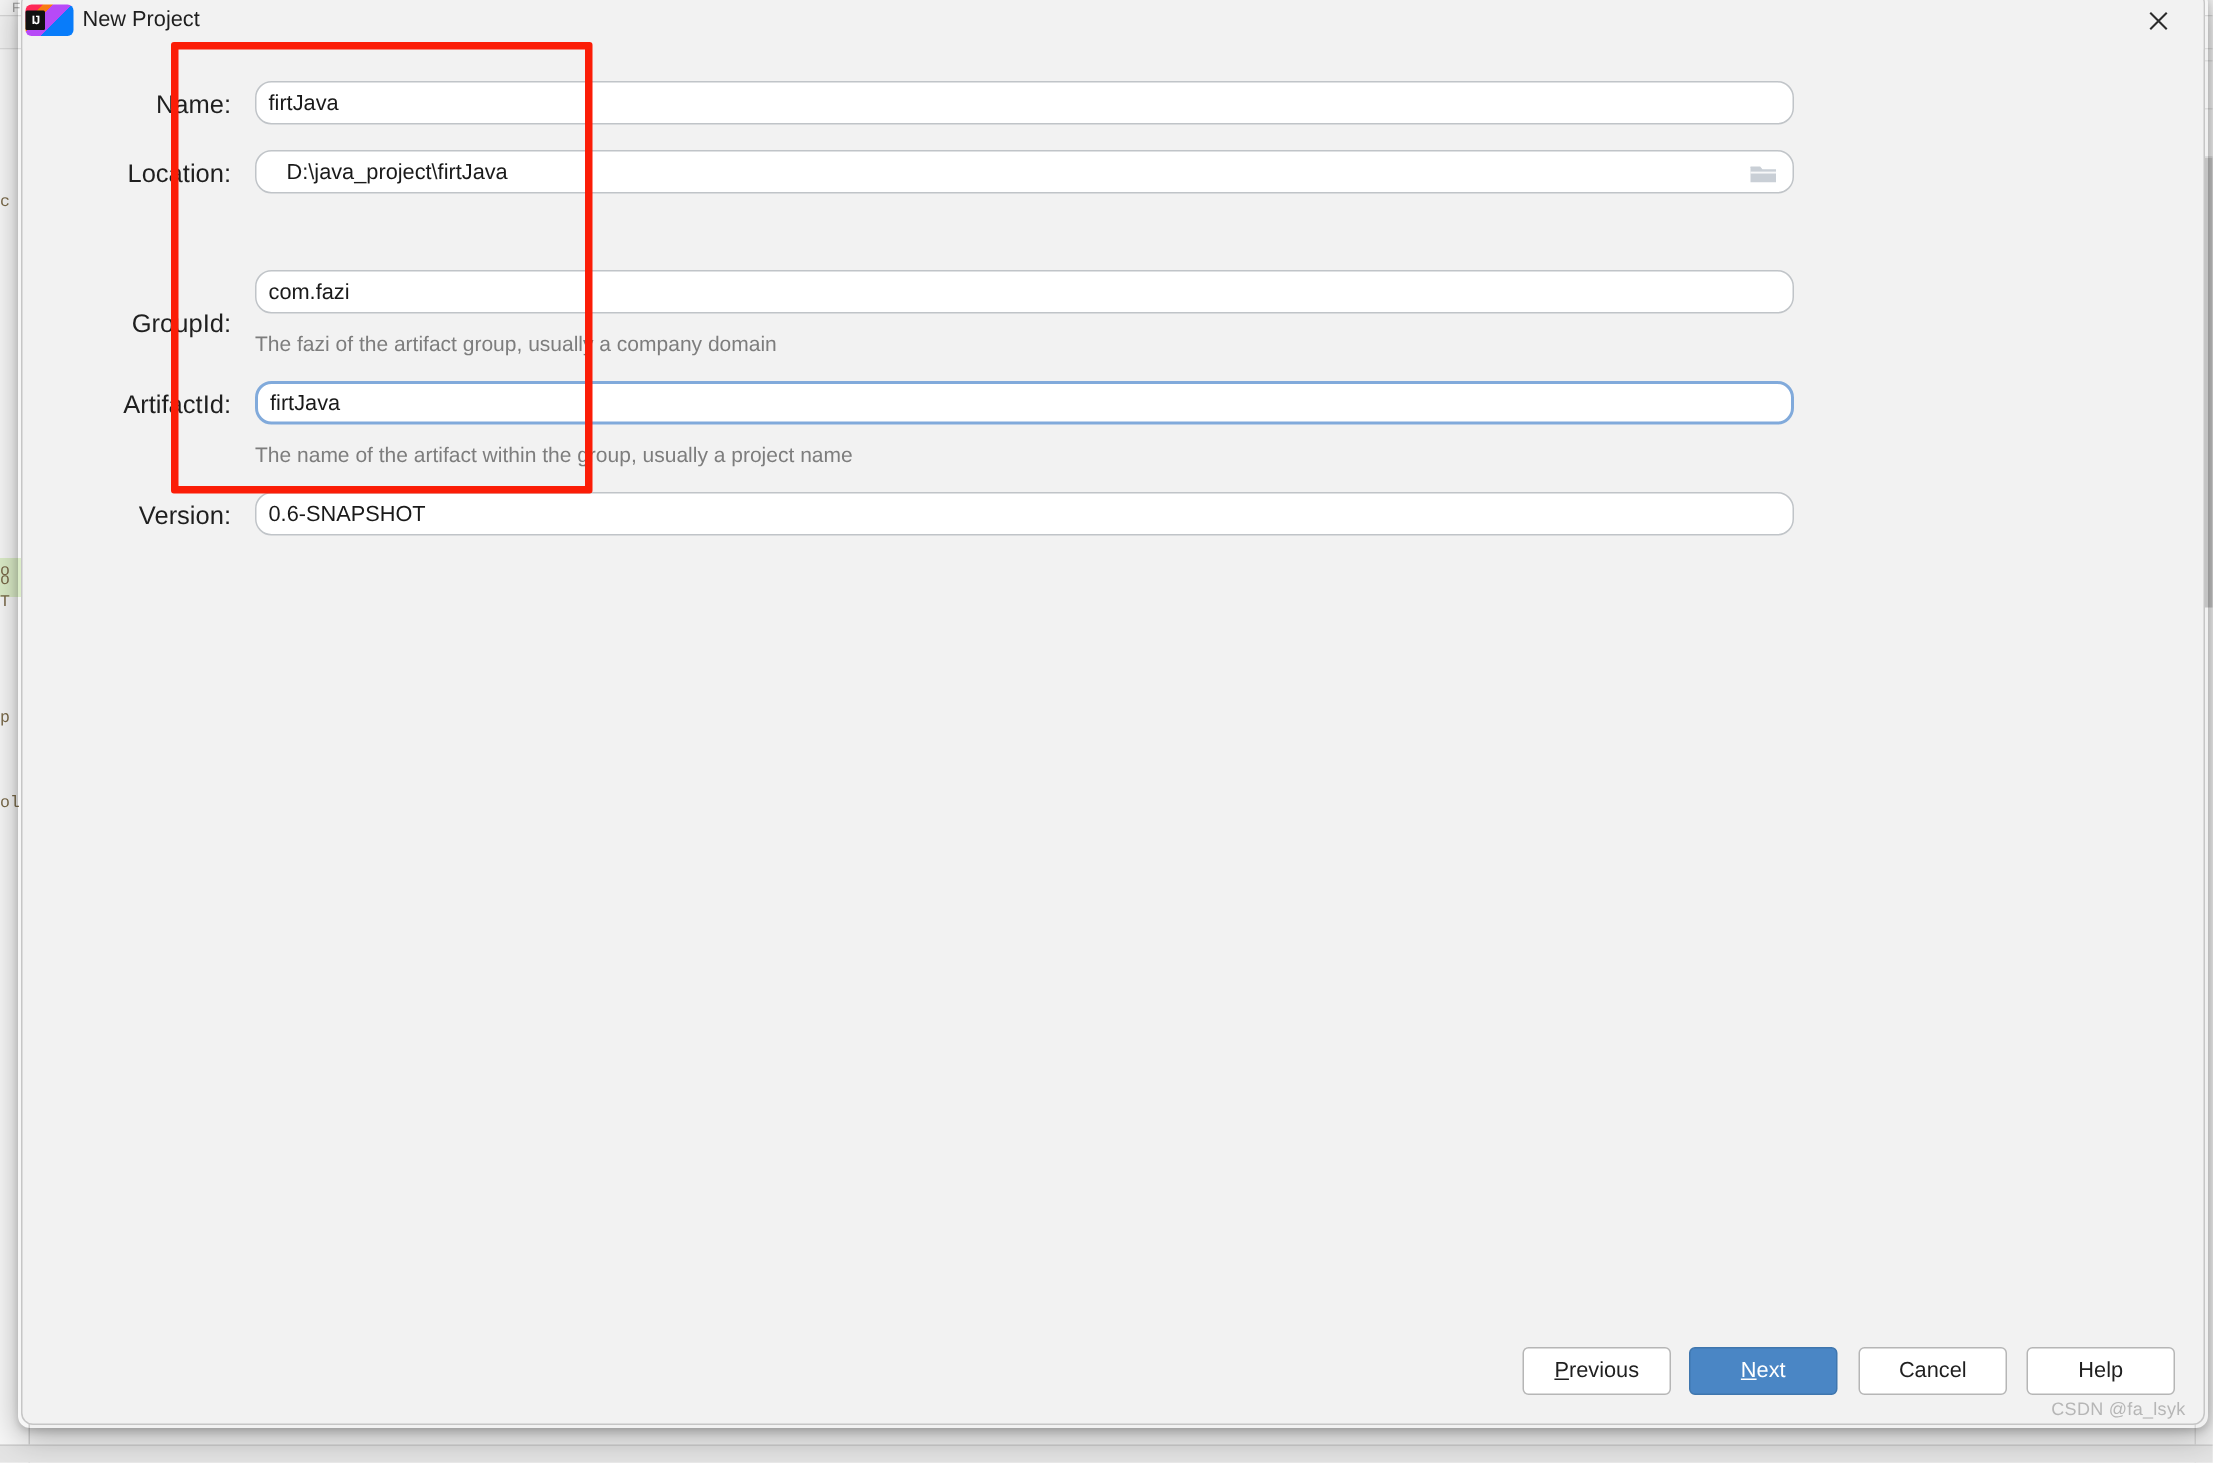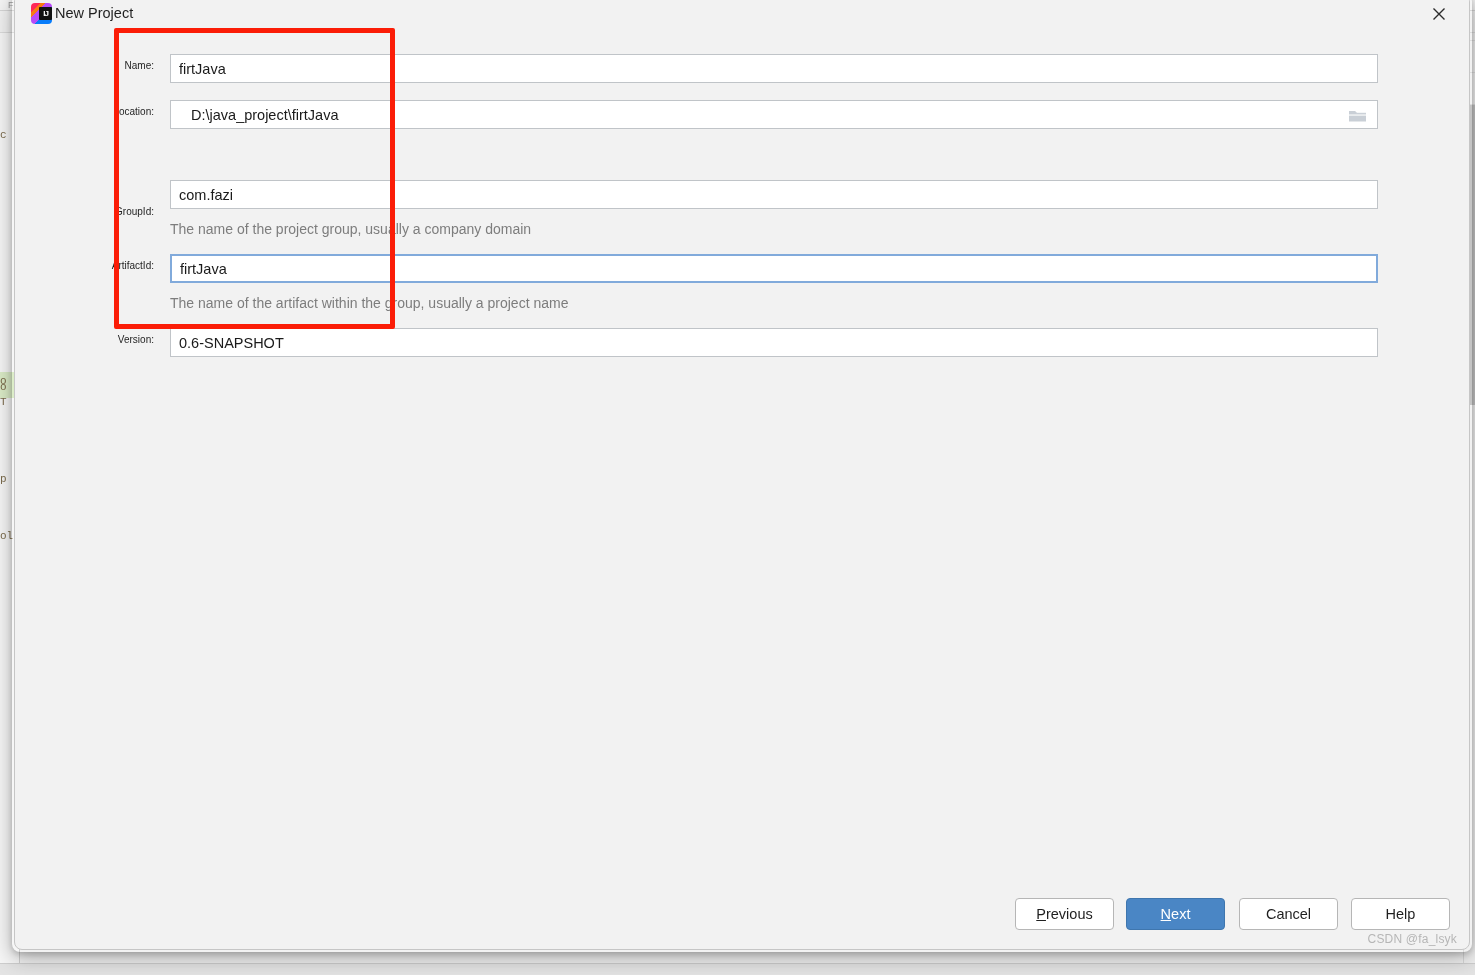--- a/index.html
+++ b/index.html
@@ -78,26 +78,26 @@
     overflow: hidden;
   }
 
   
   #titlebar {
     position: absolute; top: 0; left: 0; width: 100%; height: 38px;
     background: #f2f2f2;
     display: flex; align-items: center;
   }
   .ij-logo {
-    position: absolute; left: 16px; top: 8px; width: 21px; height: 21px;
+    position: absolute; left: 2px; top: 8px; width: 32px; height: 21px;
     border-radius: 4px;
     background:
       linear-gradient(135deg, #fe2857 0%, #fe2857 22%, #f97a12 22%, #f97a12 34%,
                       #b74af7 34%, #b74af7 58%, #087cfa 58%, #087cfa 100%);
-    display: flex; align-items: center; justify-content: flex-end;
+    display: flex; align-items: center; justify-content: flex-start;
   }
   .ij-logo .ij-inner {
     width: 13px; height: 13px; background: #111; border-radius: 1px;
     color: #fff; font-size: 8px; font-weight: bold; line-height: 13px;
     text-align: center; letter-spacing: -1px;
     font-family: "Liberation Sans", sans-serif;
   }
   #dialog-title {
     position: absolute; left: 40px; top: 10px;
     font-size: 14.5px; color: #1f1f1f;
@@ -108,29 +108,29 @@
     display: flex; align-items: center; justify-content: center;
     cursor: default;
   }
   #close-btn svg { display: block; }
 
   
   .row { position: absolute; left: 0; width: 100%; }
   .lbl {
     position: absolute;
     text-align: right;
-    font-size: 10px; color: #1f1f1f;
+    font-size: 17px; color: #1f1f1f;
     left: 0; width: 139px;
   }
   .field {
     position: absolute;
-    left: 155px; width: 1208px; height: 29px;
+    left: 155px; width: 1026px; height: 29px;
     background: #ffffff;
     border: 1px solid #c0c4c8;
-    border-radius: 0;
+    border-radius: 11px;
     display: flex; align-items: center;
     padding: 0 8px;
     font-size: 14.5px; color: #1a1a1a;
   }
   .field.focused {
     border: 2px solid #81aadb;
     box-shadow: inset 0 0 0 1px #ffffff;
   }
   .hint {
     position: absolute; left: 155px;
@@ -272,21 +272,21 @@
       </span>
     </div>
   </div>
 
 
   <div class="row">
     <div class="lbl" style="top:191px;margin-top:20px;">GroupId:</div>
     <div class="field" style="top:185px;">
       <span>com.fazi</span>
     </div>
-    <div class="hint" style="top:226px;">The name of the project group, usually a company domain</div>
+    <div class="hint" style="top:226px;">The fazi of the artifact group, usually a company domain</div>
   </div>
 
   <div class="row">
     <div class="lbl" style="top:265px;">ArtifactId:</div>
     <div class="field focused" style="top:259px;">
       <span>firtJava</span>
     </div>
     <div class="hint" style="top:300px;">The name of the artifact within the group, usually a project name</div>
   </div>
 

